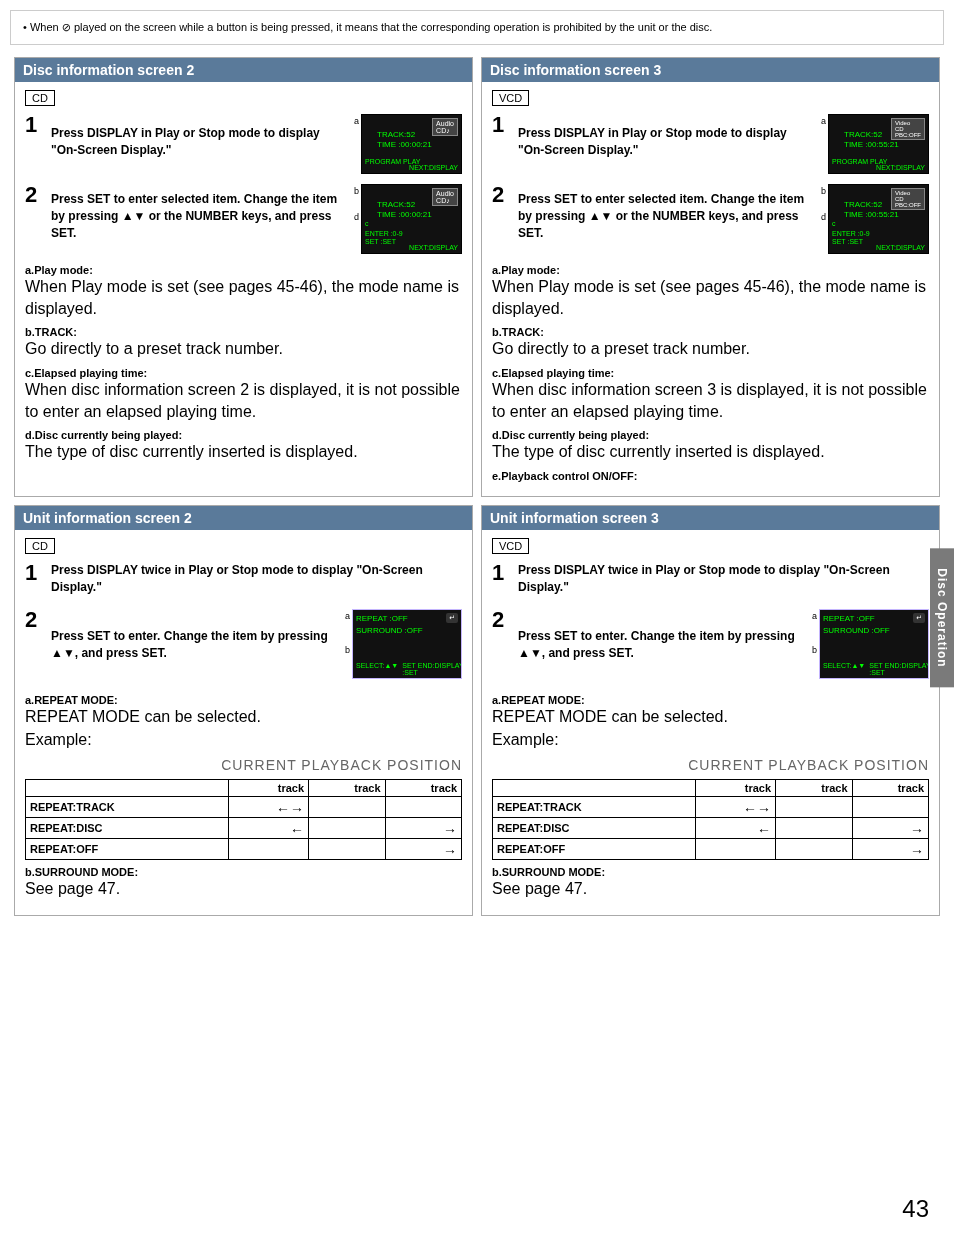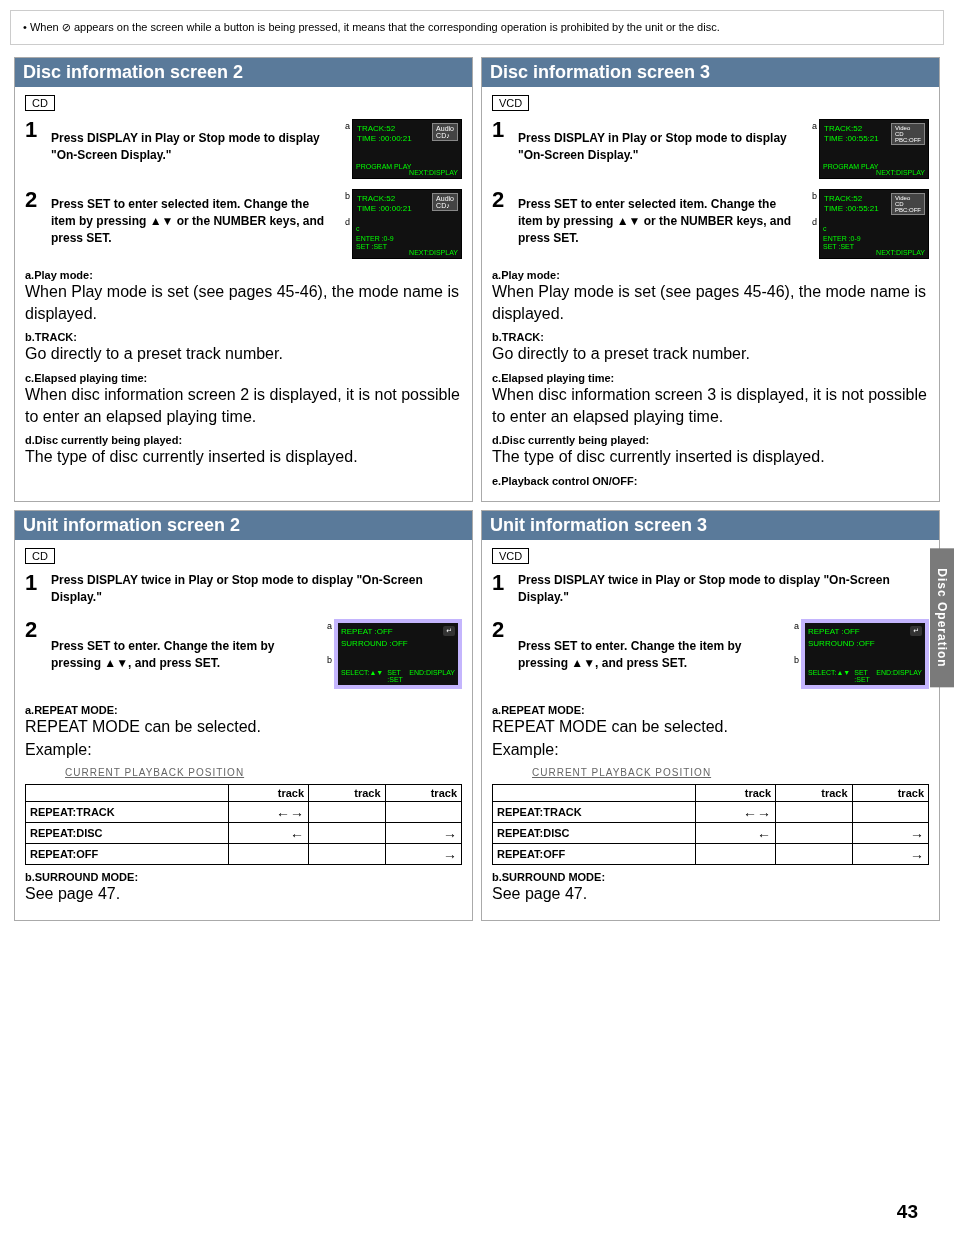--- a/index.html
+++ b/index.html
@@ -30,21 +30,21 @@
 
     .section {
       border: 1px solid #aaa;
       padding: 0;
       margin: 4px;
     }
 
     .section-title {
       background: #5a7a9a;
       color: #fff;
-      font-size: 18px;
+      font-size: 14px;
       font-weight: bold;
       padding: 4px 8px;
     }
 
     .section-content {
       padding: 8px 10px;
     }
 
     .badge {
       display: inline-block;
@@ -82,51 +82,51 @@
     .step-with-img {
       display: flex;
       gap: 8px;
       align-items: center;
     }
 
     .step-text { flex: 1; }
     .step-img { flex-shrink: 0; }
 
     .screen-img {
-      width: 110px;
+      width: 101px;
       height: 60px;
       border: 1px solid #000;
       background: #111;
       position: relative;
       font-size: 8px;
       color: #0f0;
       overflow: hidden;
-      padding: 4px;
+      padding: 15px;
     }
 
     .screen-img .track-line { color: #0f0; font-size: 8px; line-height: 1.3; }
     .screen-img .prog-line { color: #0f0; font-size: 7px; position: absolute; bottom: 8px; left: 3px; }
     .screen-img .next-line { color: #0f0; font-size: 7px; position: absolute; bottom: 2px; right: 3px; }
     .screen-img .badge-corner {
       position: absolute; top: 3px; right: 3px;
       background: #444; color: #fff;
       font-size: 7px; padding: 1px 3px;
       border: 1px solid #888;
     }
     .screen-img .label-c { position: absolute; top: 35px; left: 3px; color: #0f0; font-size: 7px; }
 
     .notes-section { margin-top: 6px; }
     .note-item { margin-bottom: 6px; }
     .note-item .note-title { font-weight: bold; font-size: 11px; }
     .note-item .note-text { font-size: 16px; line-height: 1.4; }
 
     .unit-screen {
-      width: 128px;
+      width: 110px;
       height: 70px;
-      border: 4px solid #c4b5fd;
+      border: 1px solid #c4b5fd;
       background: #111;
       position: relative;
       font-size: 8px;
       color: #0f0;
       overflow: hidden;
       padding: 3px;
     }
 
     .unit-screen .row { font-size: 8px; line-height: 1.4; color: #0f0; }
     .unit-screen .bottom-row { position: absolute; bottom: 2px; left: 3px; right: 3px; font-size: 7px; color: #0f0; display: flex; justify-content: space-between; }
@@ -141,34 +141,33 @@
     .repeat-table th, .repeat-table td {
       border: 1px solid #000;
       padding: 2px 4px;
       text-align: right;
     }
     .repeat-table th { font-weight: bold; background: #fff; }
     .repeat-table td:first-child { text-align: left; font-weight: bold; margin-left: 43px; }
     .repeat-table .arrow-cell { font-size: 14px; }
 
     .current-pos-label {
-      text-align: left;
-      font-size: 10px;
+      text-align: right;
+      font-size: 14px;
       letter-spacing: 1px;
       color: #666;
       margin: 4px 0 2px 40px;
-      text-decoration: underline;
     }
 
     .page-num {
       position: absolute;
       bottom: 12px;
-      right: 36px;
-      font-size: 19px;
-      font-weight: bold;
+      right: 25px;
+      font-size: 24px;
+      font-weight: normal;
     }
 
     .side-tab {
       position: absolute;
       right: 0;
       top: 50%;
       transform: translateY(-50%);
       writing-mode: vertical-rl;
       text-orientation: mixed;
       background: #7a7a7a;
@@ -191,21 +190,21 @@
       justify-content: space-between;
       font-size: 9px;
       height: 60px;
       padding: 2px 0;
     }
   </style>
 </head>
 <body>
 
 <div class="top-note">
-  <span>• When ⊘ appears on the screen while a button is being pressed, it means that the corresponding operation is prohibited by the unit or the disc.</span>
+  <span>• When ⊘ played on the screen while a button is being pressed, it means that the corresponding operation is prohibited by the unit or the disc.</span>
 </div>
 
 <div class="main-grid">
 
   <div class="section">
     <div class="section-title">Disc information screen 2</div>
     <div class="section-content">
       <div class="badge">CD</div>
 
       

